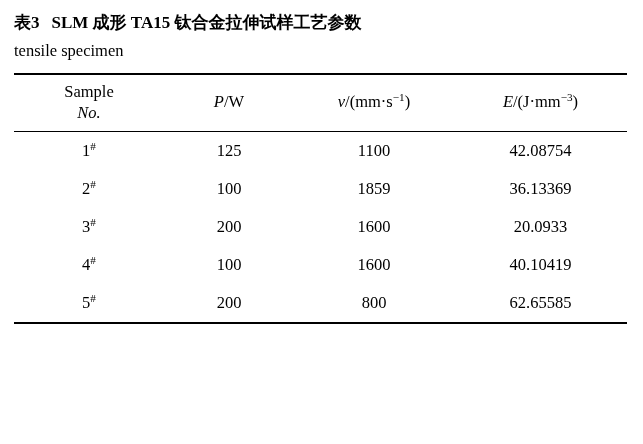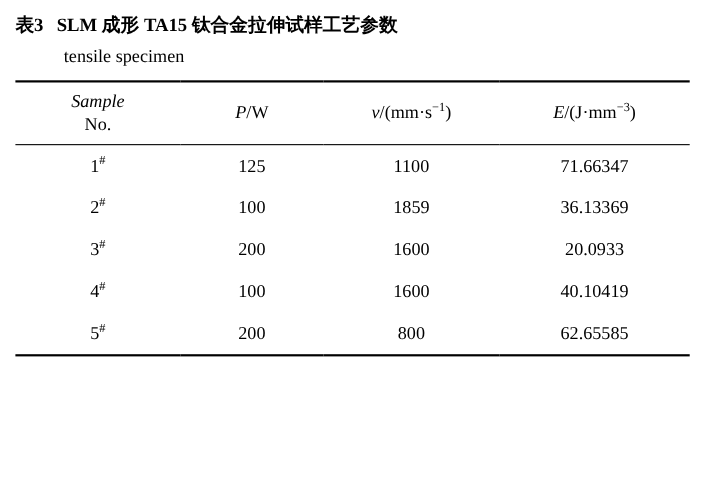--- a/index.html
+++ b/index.html
@@ -52,21 +52,20 @@
     text-align-last: justify;
     width: 613px;
     white-space: nowrap;
   }
   .caption-en-line1 .seg {
     display: inline;
   }
   .caption-en-line2 {
     display: block;
     margin-top: 1px;
-    margin-left: 44px;
   }
   table.data {
     width: 613px;
     border-collapse: collapse;
     margin-top: 10px;
     table-layout: fixed;
   }
   table.data thead th {
     font-weight: normal;
     font-size: 16.5px;
@@ -89,22 +88,22 @@
     padding: 9px 0 9px 0;
     vertical-align: middle;
   }
   .col-sample { width: 150px; }
   .col-p { width: 130px; }
   .col-v { width: 160px; }
   .col-e { width: 173px; }
   .sample-head {
     line-height: 21px;
   }
-  .sample-head .l1 { display: block; font-style: italic; }
-  .sample-head .l2 { display: block; }
+  .sample-head .l1 { display: block; }
+  .sample-head .l2 { display: block; font-style: italic; }
   .ital {
     font-style: italic;
   }
   sup {
     font-size: 0.68em;
     vertical-align: super;
     line-height: 0;
   }
   .nowrap { white-space: nowrap; margin-top: 24px; }
 </style>
@@ -145,21 +144,21 @@
         <th class="rule-top">
           <span class="nowrap"><span class="ital">E</span><span>/(J·mm</span><sup>−3</sup><span>)</span></span>
         </th>
       </tr>
     </thead>
     <tbody>
       <tr class="rule-mid">
         <td class="rule-mid"><span>1</span><sup>#</sup></td>
         <td class="rule-mid">125</td>
         <td class="rule-mid">1100</td>
-        <td class="rule-mid">71.66347</td>
+        <td class="rule-mid">42.08754</td>
       </tr>
       <tr>
         <td><span>2</span><sup>#</sup></td>
         <td>100</td>
         <td>1859</td>
         <td>36.13369</td>
       </tr>
       <tr>
         <td><span>3</span><sup>#</sup></td>
         <td>200</td>

